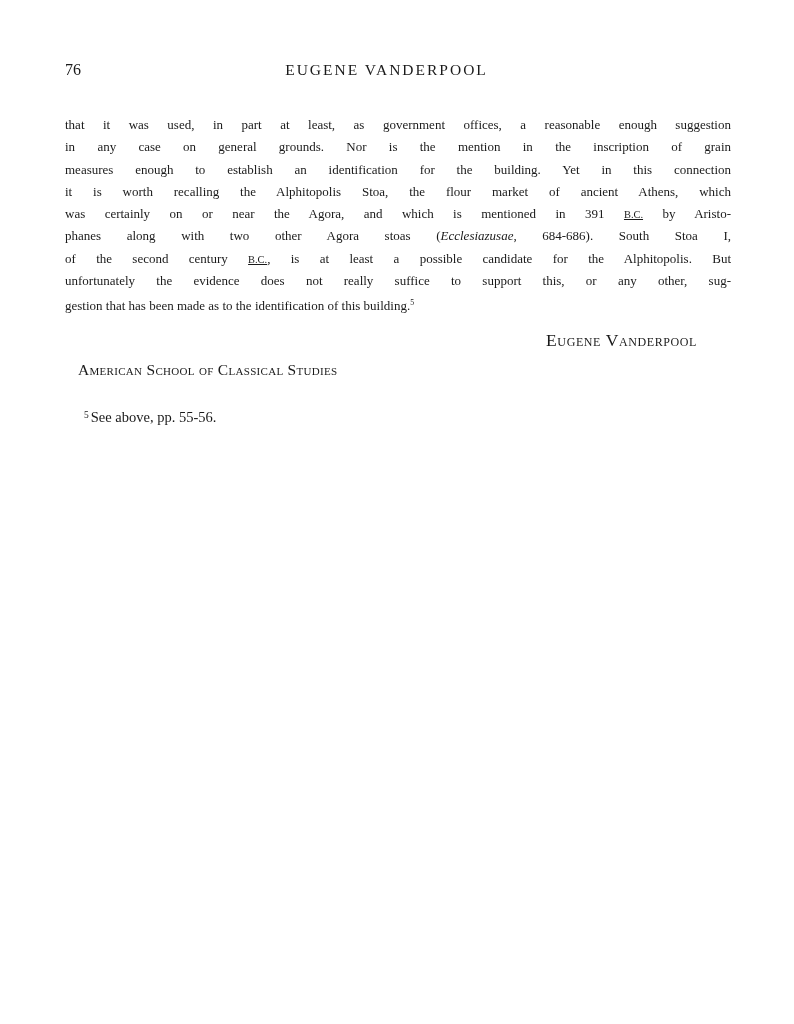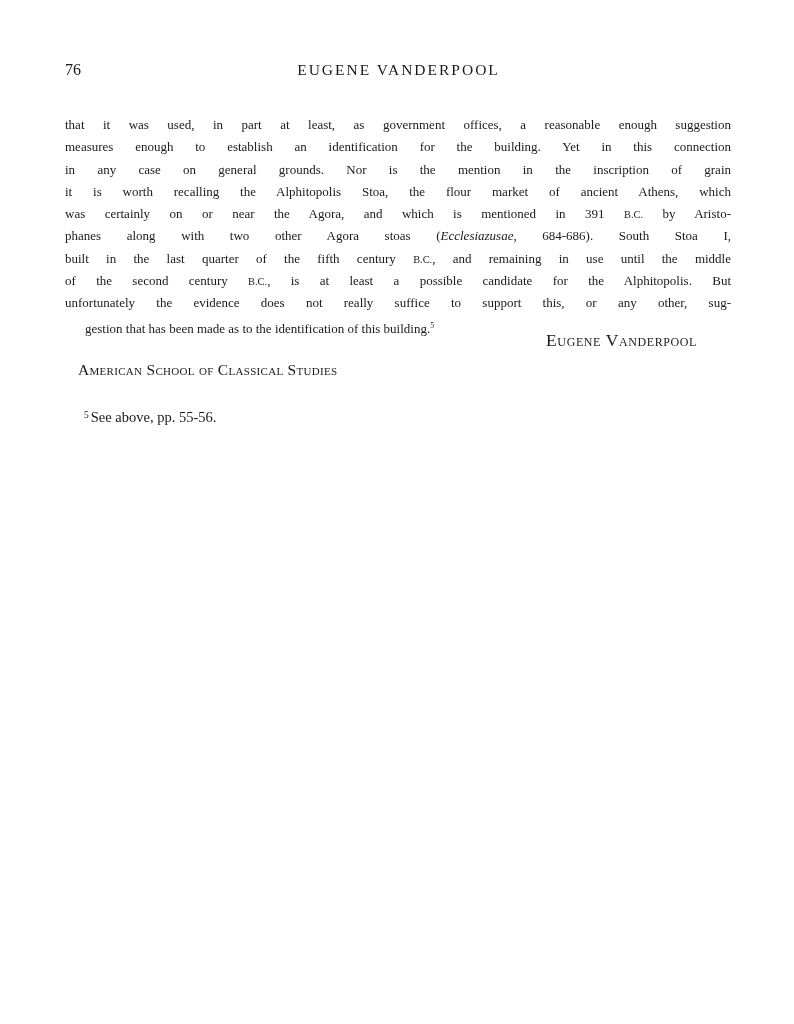--- a/index.html
+++ b/index.html
@@ -4,21 +4,20 @@
 <style>
   html, body { margin: 0; padding: 0; background: #ffffff; }
   .page {
     position: relative;
     width: 771px;
     height: 1024px;
     background: #ffffff;
     color: #1a1a1a;
     font-family: "Liberation Serif", "DejaVu Serif", serif;
     overflow: hidden;
-    padding-left: 24px;
   }
   .running-head {
     position: absolute;
     top: 61px; left: 65px; right: 63px; height: 18px;
   }
   .page-num {
     position: absolute; left: 0; top: 0;
     font-size: 16px;
   }
   .running-title {
@@ -32,22 +31,22 @@
     top: 114px; left: 65px; width: 666px;
     font-size: 13px;
     line-height: 22.3px;
   }
   .line {
     text-align: justify;
     text-align-last: justify;
     height: 22.3px;
     overflow: hidden;
   }
-  .line.last { text-align-last: left; margin-left: 20px; }
-  .sc { font-size: 0.8em; }
+  .line.last { text-align-last: left; }
+  .sc { font-size: 0.8em; text-decoration: underline; }
   .it { font-style: italic; margin-top: 20px; }
   .sup { vertical-align: super; font-size: 0.6em; }
   .signature {
     position: absolute;
     top: 330px; left: 65px; width: 666px;
     box-sizing: border-box;
     padding-right: 34px;
     text-align: right;
     font-variant: small-caps;
     font-size: 17.5px;
@@ -75,26 +74,25 @@
 
 <div class="page">
 
   <header class="running-head">
     <span class="page-num">76</span>
     <span class="running-title">EUGENE VANDERPOOL</span>
   </header>
 
   <main class="body-text" id="body-lines">
       <div class="line"><span>that it was used, in part at least, as government offices, a reasonable enough suggestion</span></div>
+      <div class="line"><span>in any case on general grounds. Nor is the mention in the inscription of grain</span></div>
       <div class="line"><span>measures enough to establish an identification for the building. Yet in this connection</span></div>
-      <div class="line"><span>in any case on general grounds. Nor is the mention in the inscription of grain</span></div>
       <div class="line"><span>it is worth recalling the Alphitopolis Stoa, the flour market of ancient Athens, which</span></div>
       <div class="line"><span>was certainly on or near the Agora, and which is mentioned in 391 </span><span class="sc">B.C.</span><span> by Aristo-</span></div>
       <div class="line"><span>phanes along with two other Agora stoas (</span><span class="it">Ecclesiazusae</span><span>, 684-686). South Stoa I,</span></div>
-      <div class="line"><span>built in the last quarter of the fifth century </span><span class="sc">B.C.</span><span>, and remaining in use until the middle</span></div>
       <div class="line"><span>of the second century </span><span class="sc">B.C.</span><span>, is at least a possible candidate for the Alphitopolis. But</span></div>
       <div class="line"><span>unfortunately the evidence does not really suffice to support this, or any other, sug-</span></div>
       <div class="line last"><span>gestion that has been made as to the identification of this building.</span><span class="sup">5</span></div>
     </main>
 
   <div class="signature">Eugene Vanderpool</div>
 
   <div class="affiliation">
     <div class="aff-line1">American School of Classical Studies</div>
   </div>

